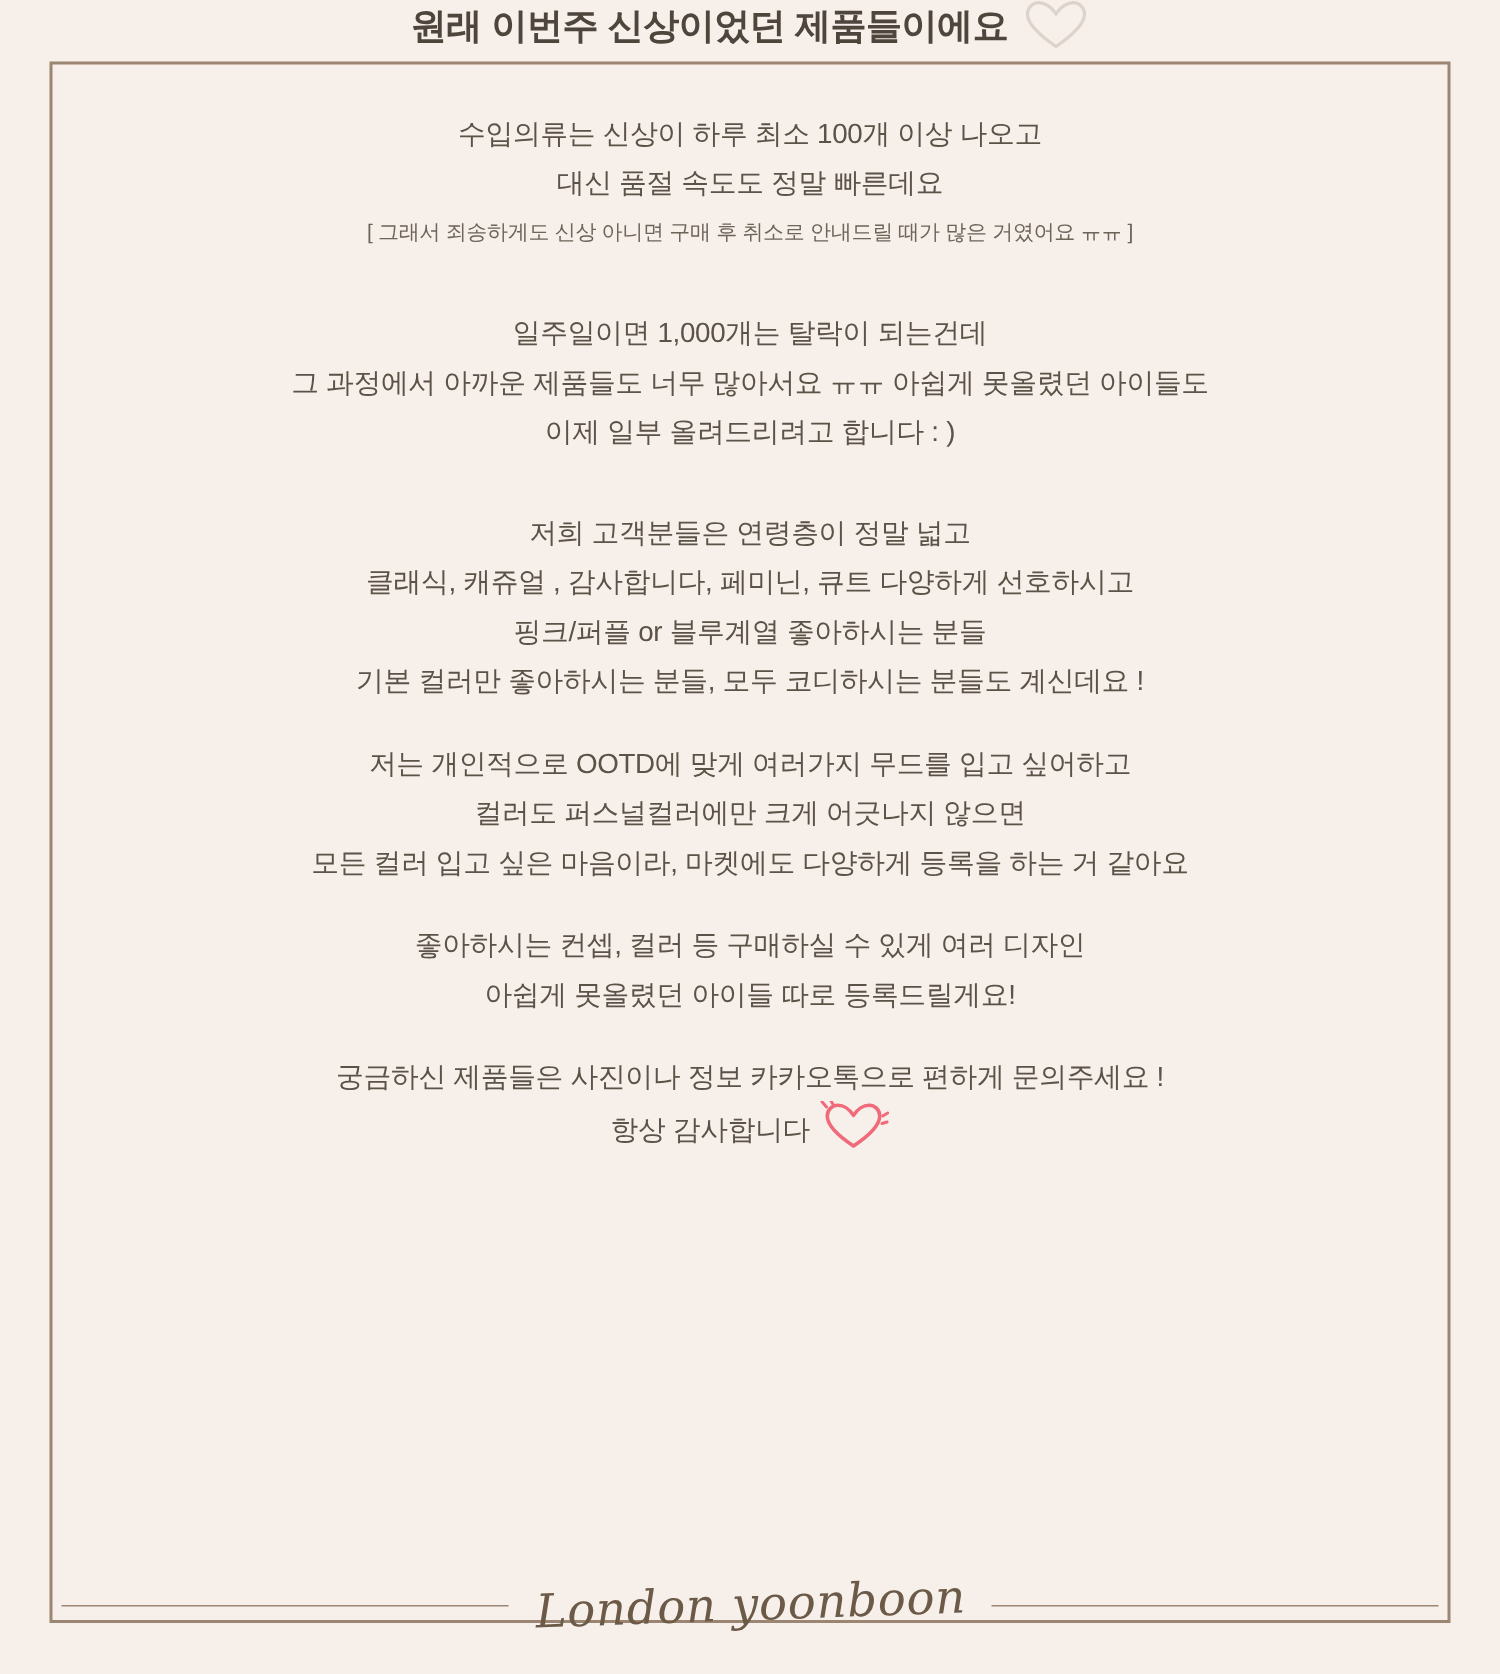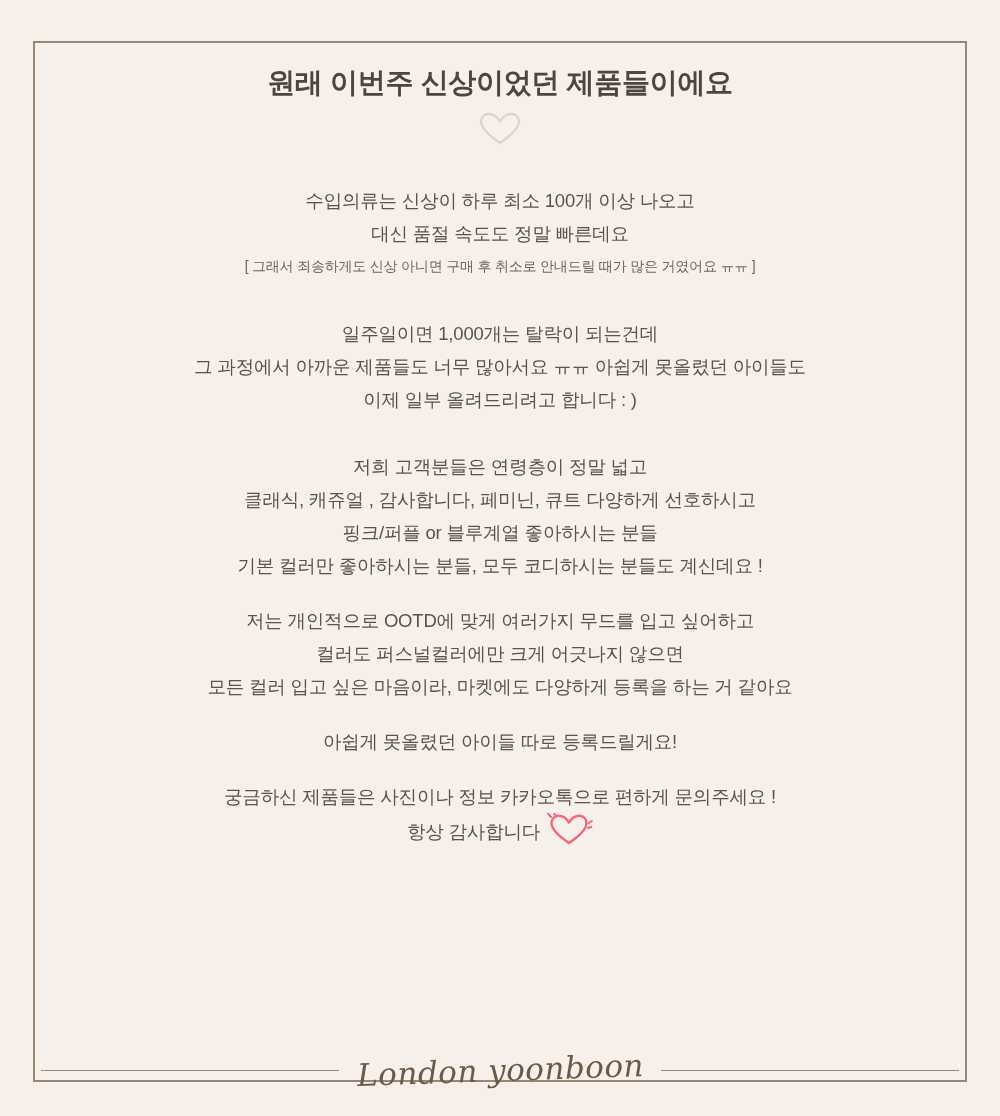--- a/index.html
+++ b/index.html
@@ -31,30 +31,28 @@
     box-sizing: border-box;
   }
   .content {
     position: absolute;
     left: 0;
     right: 0;
     top: 0;
     text-align: center;
   }
   .headline {
-    margin-top: 64px;
-    font-size: 28px;
+    font-size: 24px;
     font-weight: bold;
     letter-spacing: -0.3px;
     color: #4e463d;
     display: flex;
     justify-content: center;
     align-items: center;
     gap: 10px;
-    flex-direction: column;
   }
   .heart-outline {
     display: inline-block;
     width: 44px;
     height: 34px;
     position: relative;
   }
   .block {
     margin-top: 30px;
     font-size: 18.5px;
@@ -152,20 +150,21 @@
       <span class="line">기본 컬러만 좋아하시는 분들, 모두 코디하시는 분들도 계신데요 !</span>
     </div>
 
     <div class="block gap-sm">
       <span class="line">저는 개인적으로 OOTD에 맞게 여러가지 무드를 입고 싶어하고</span>
       <span class="line">컬러도 퍼스널컬러에만 크게 어긋나지 않으면</span>
       <span class="line">모든 컬러 입고 싶은 마음이라, 마켓에도 다양하게 등록을 하는 거 같아요</span>
     </div>
 
     <div class="block gap-sm">
+      <span class="line">좋아하시는 컨셉, 컬러 등 구매하실 수 있게 여러 디자인</span>
       <span class="line">아쉽게 못올렸던 아이들 따로 등록드릴게요!</span>
     </div>
 
     <div class="block gap-sm">
       <span class="line">궁금하신 제품들은 사진이나 정보 카카오톡으로 편하게 문의주세요 !</span>
       <span class="line inline-row">
         <span>항상 감사합니다</span>
         <span class="pink-heart">
           <svg width="48" height="34" viewBox="0 0 48 34" xmlns="http://www.w3.org/2000/svg">
             <path d="M24 30 C9 20 6.5 13.5 6.5 10 C6.5 5.6 10 2.8 13.6 2.8 C17.2 2.8 21.4 5.4 24 9.6 C26.6 5.4 30.8 2.8 34.4 2.8 C38 2.8 41.5 5.6 41.5 10 C41.5 13.5 39 20 24 30 Z" fill="none" stroke="#f06a7a" stroke-width="2.4" stroke-linejoin="round"></path>

